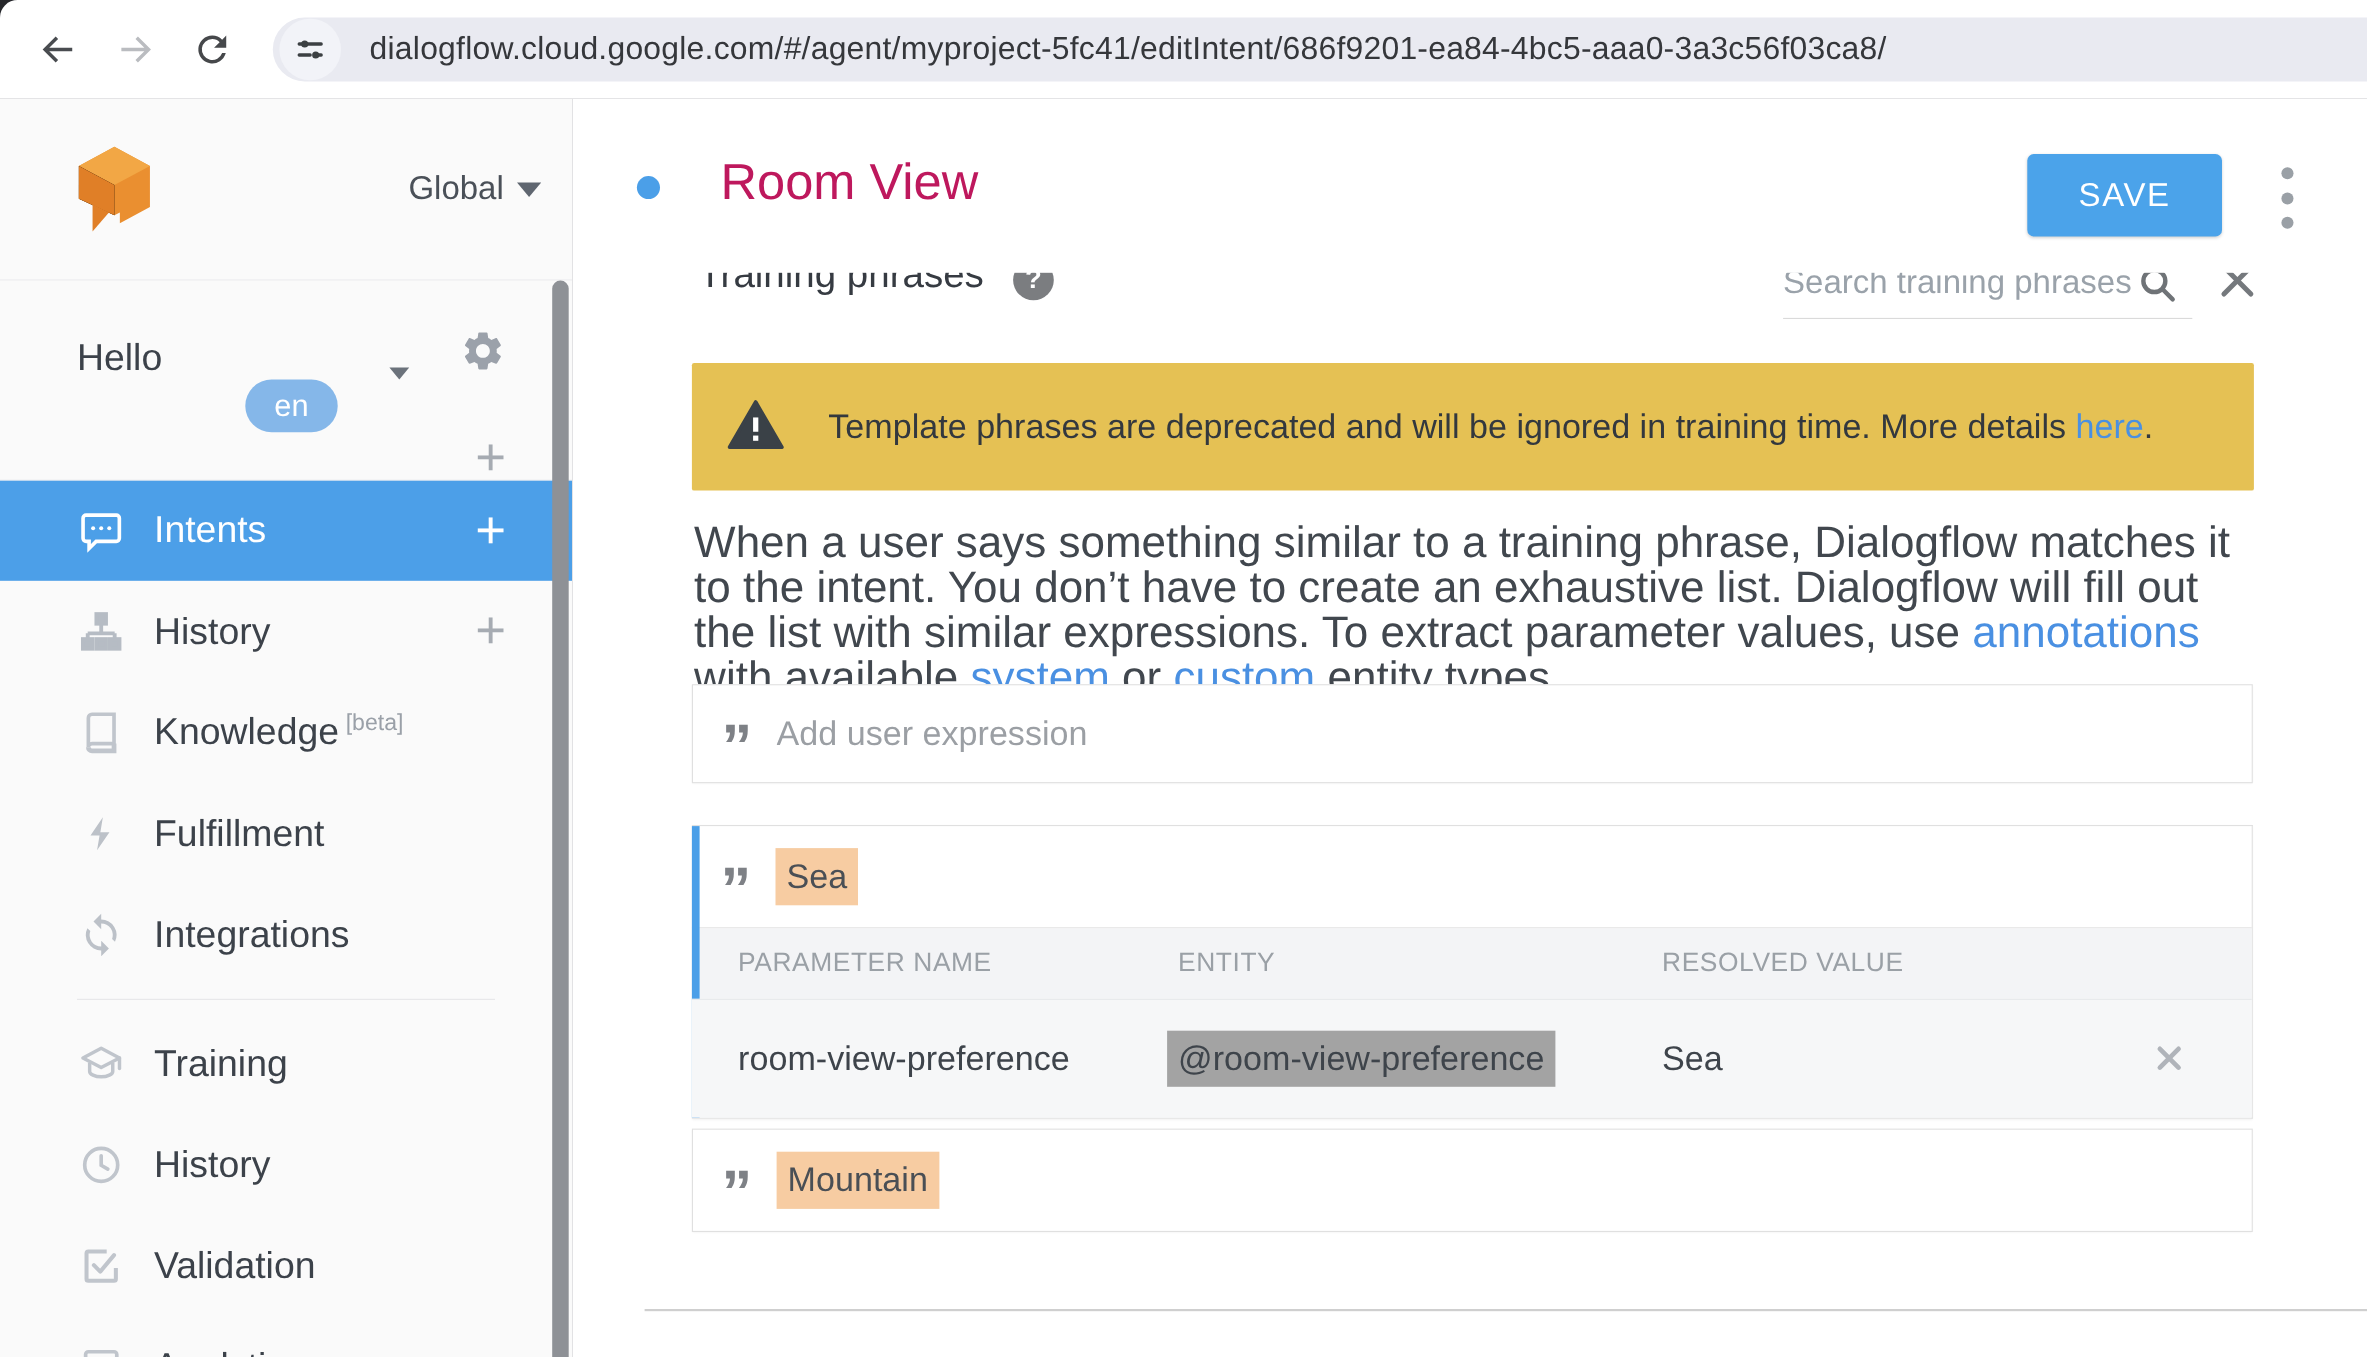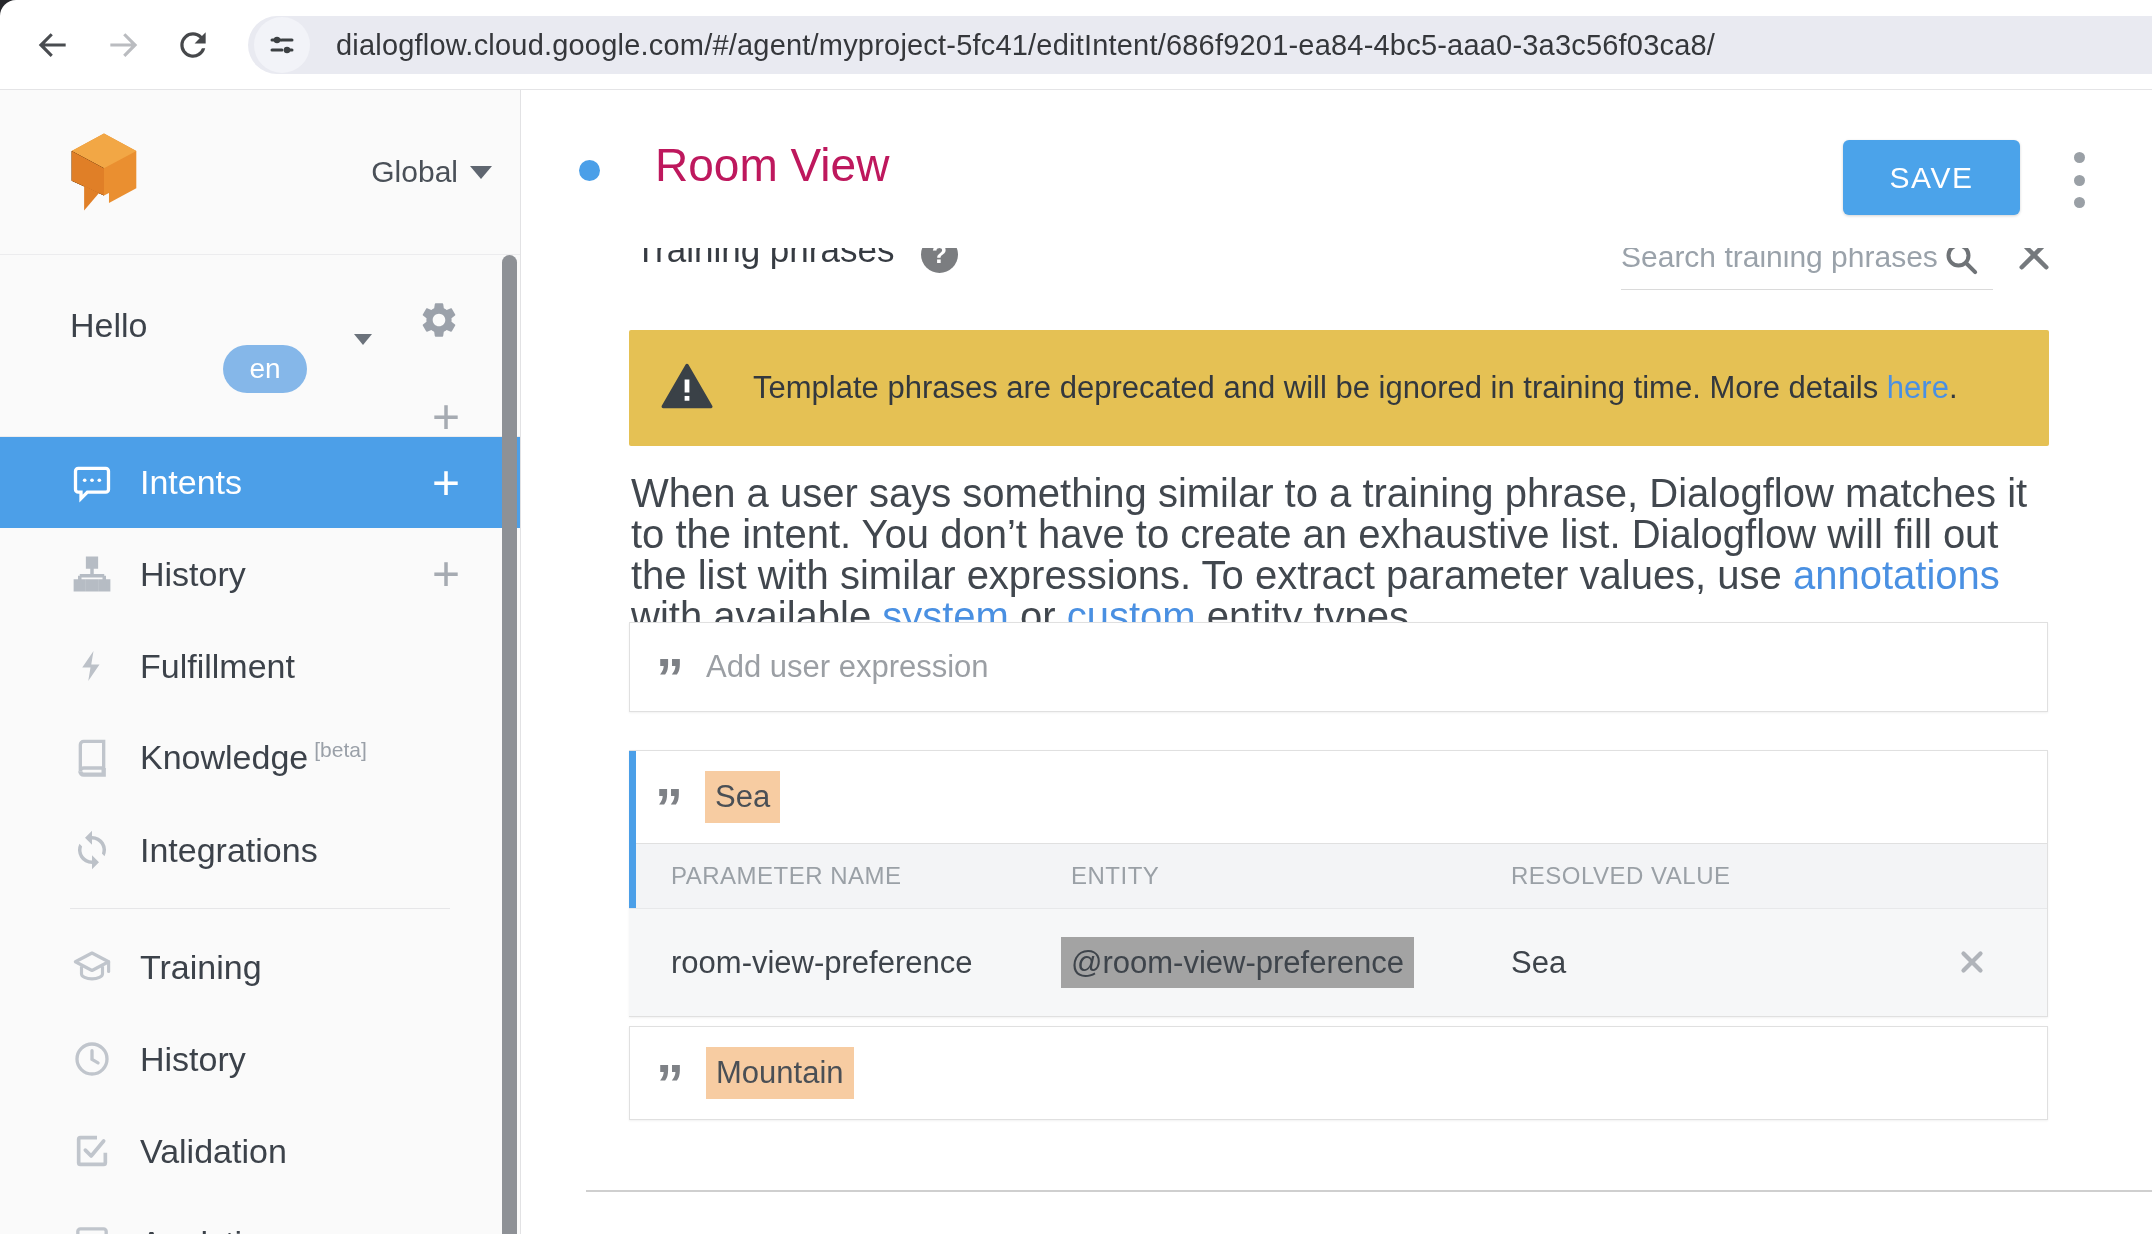--- a/index.html
+++ b/index.html
@@ -189,35 +189,35 @@
             <rect x="9.5" y="16" width="5" height="5" fill="#b6bcc4"></rect>
             <rect x="16.5" y="16" width="5" height="5" fill="#b6bcc4"></rect>
         </svg>
       </span>
       <span class="nav-label">History</span>
       <span class="row-plus">+</span>
     </div>
 
     <div class="nav-item">
       <span class="nav-icon">
+        <svg width="40" height="40" viewBox="0 0 24 24" fill="none" stroke="#c0c5cc" stroke-width="2">
+          <path d="M5 4a2 2 0 0 1 2-2h12v16H7a2 2 0 0 0-2 2z"></path>
+            <path d="M5 20a2 2 0 0 0 2 2h12v-4" stroke-width="2.6"></path>
+        </svg>
+      </span>
+      <span class="nav-label"><span>Knowledge</span><sup class="beta-sup">[beta]</sup></span>
+    </div>
+
+    <div class="nav-item">
+      <span class="nav-icon">
         <svg width="36" height="40" viewBox="0 0 24 24">
             <path d="M13 2 5.5 13H11l-1.5 9L17 11h-5.5z" fill="#bcc1c8"></path>
           </svg>
       </span>
       <span class="nav-label">Fulfillment</span>
-    </div>
-
-    <div class="nav-item">
-      <span class="nav-icon">
-        <svg width="40" height="40" viewBox="0 0 24 24" fill="none" stroke="#c0c5cc" stroke-width="2">
-          <path d="M5 4a2 2 0 0 1 2-2h12v16H7a2 2 0 0 0-2 2z"></path>
-            <path d="M5 20a2 2 0 0 0 2 2h12v-4" stroke-width="2.6"></path>
-        </svg>
-      </span>
-      <span class="nav-label"><span>Knowledge</span><sup class="beta-sup">[beta]</sup></span>
     </div>
 
     <div class="nav-item">
       <span class="nav-icon">
         <svg width="42" height="42" viewBox="0 0 24 24" fill="#bcc1c8">
             <path d="M12 4V1L8 5l4 4V6a6 6 0 0 1 5.65 8.03l1.52 1.52A8 8 0 0 0 12 4zm0 14a6 6 0 0 1-5.65-8.03L4.83 8.45A8 8 0 0 0 12 20v3l4-4-4-4v3z"></path>
           </svg>
       </span>
       <span class="nav-label">Integrations</span>
     </div>

